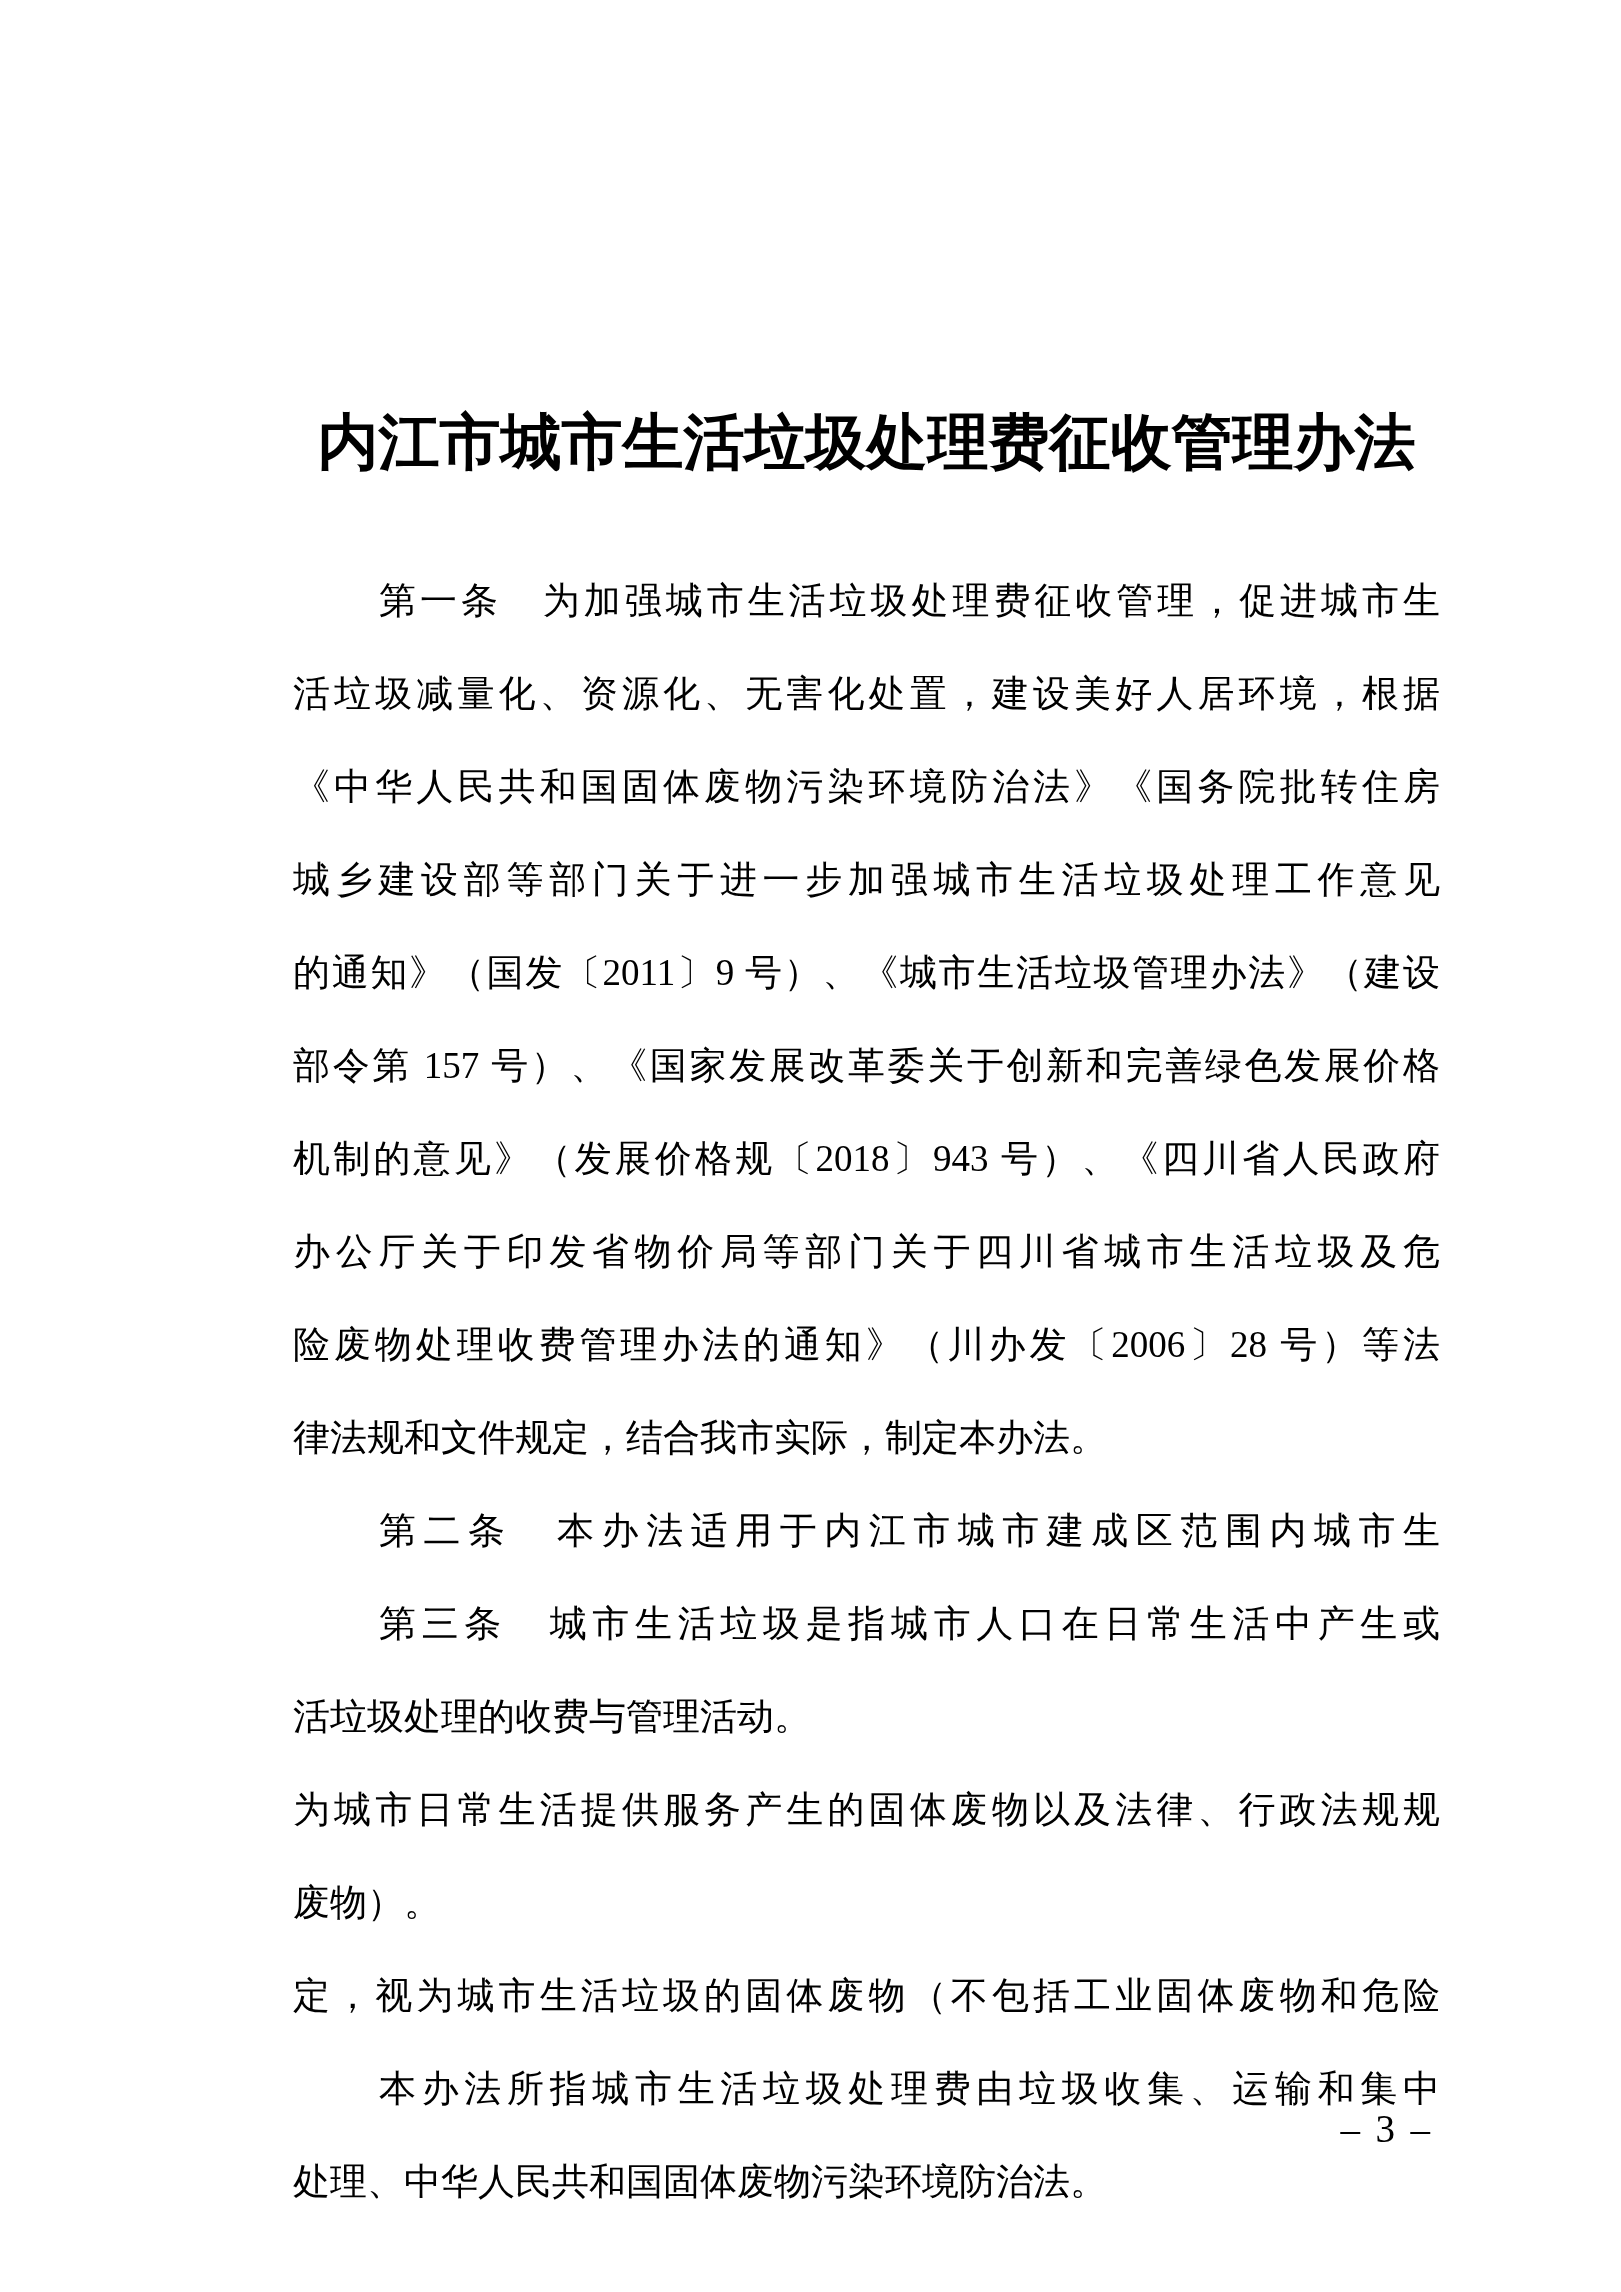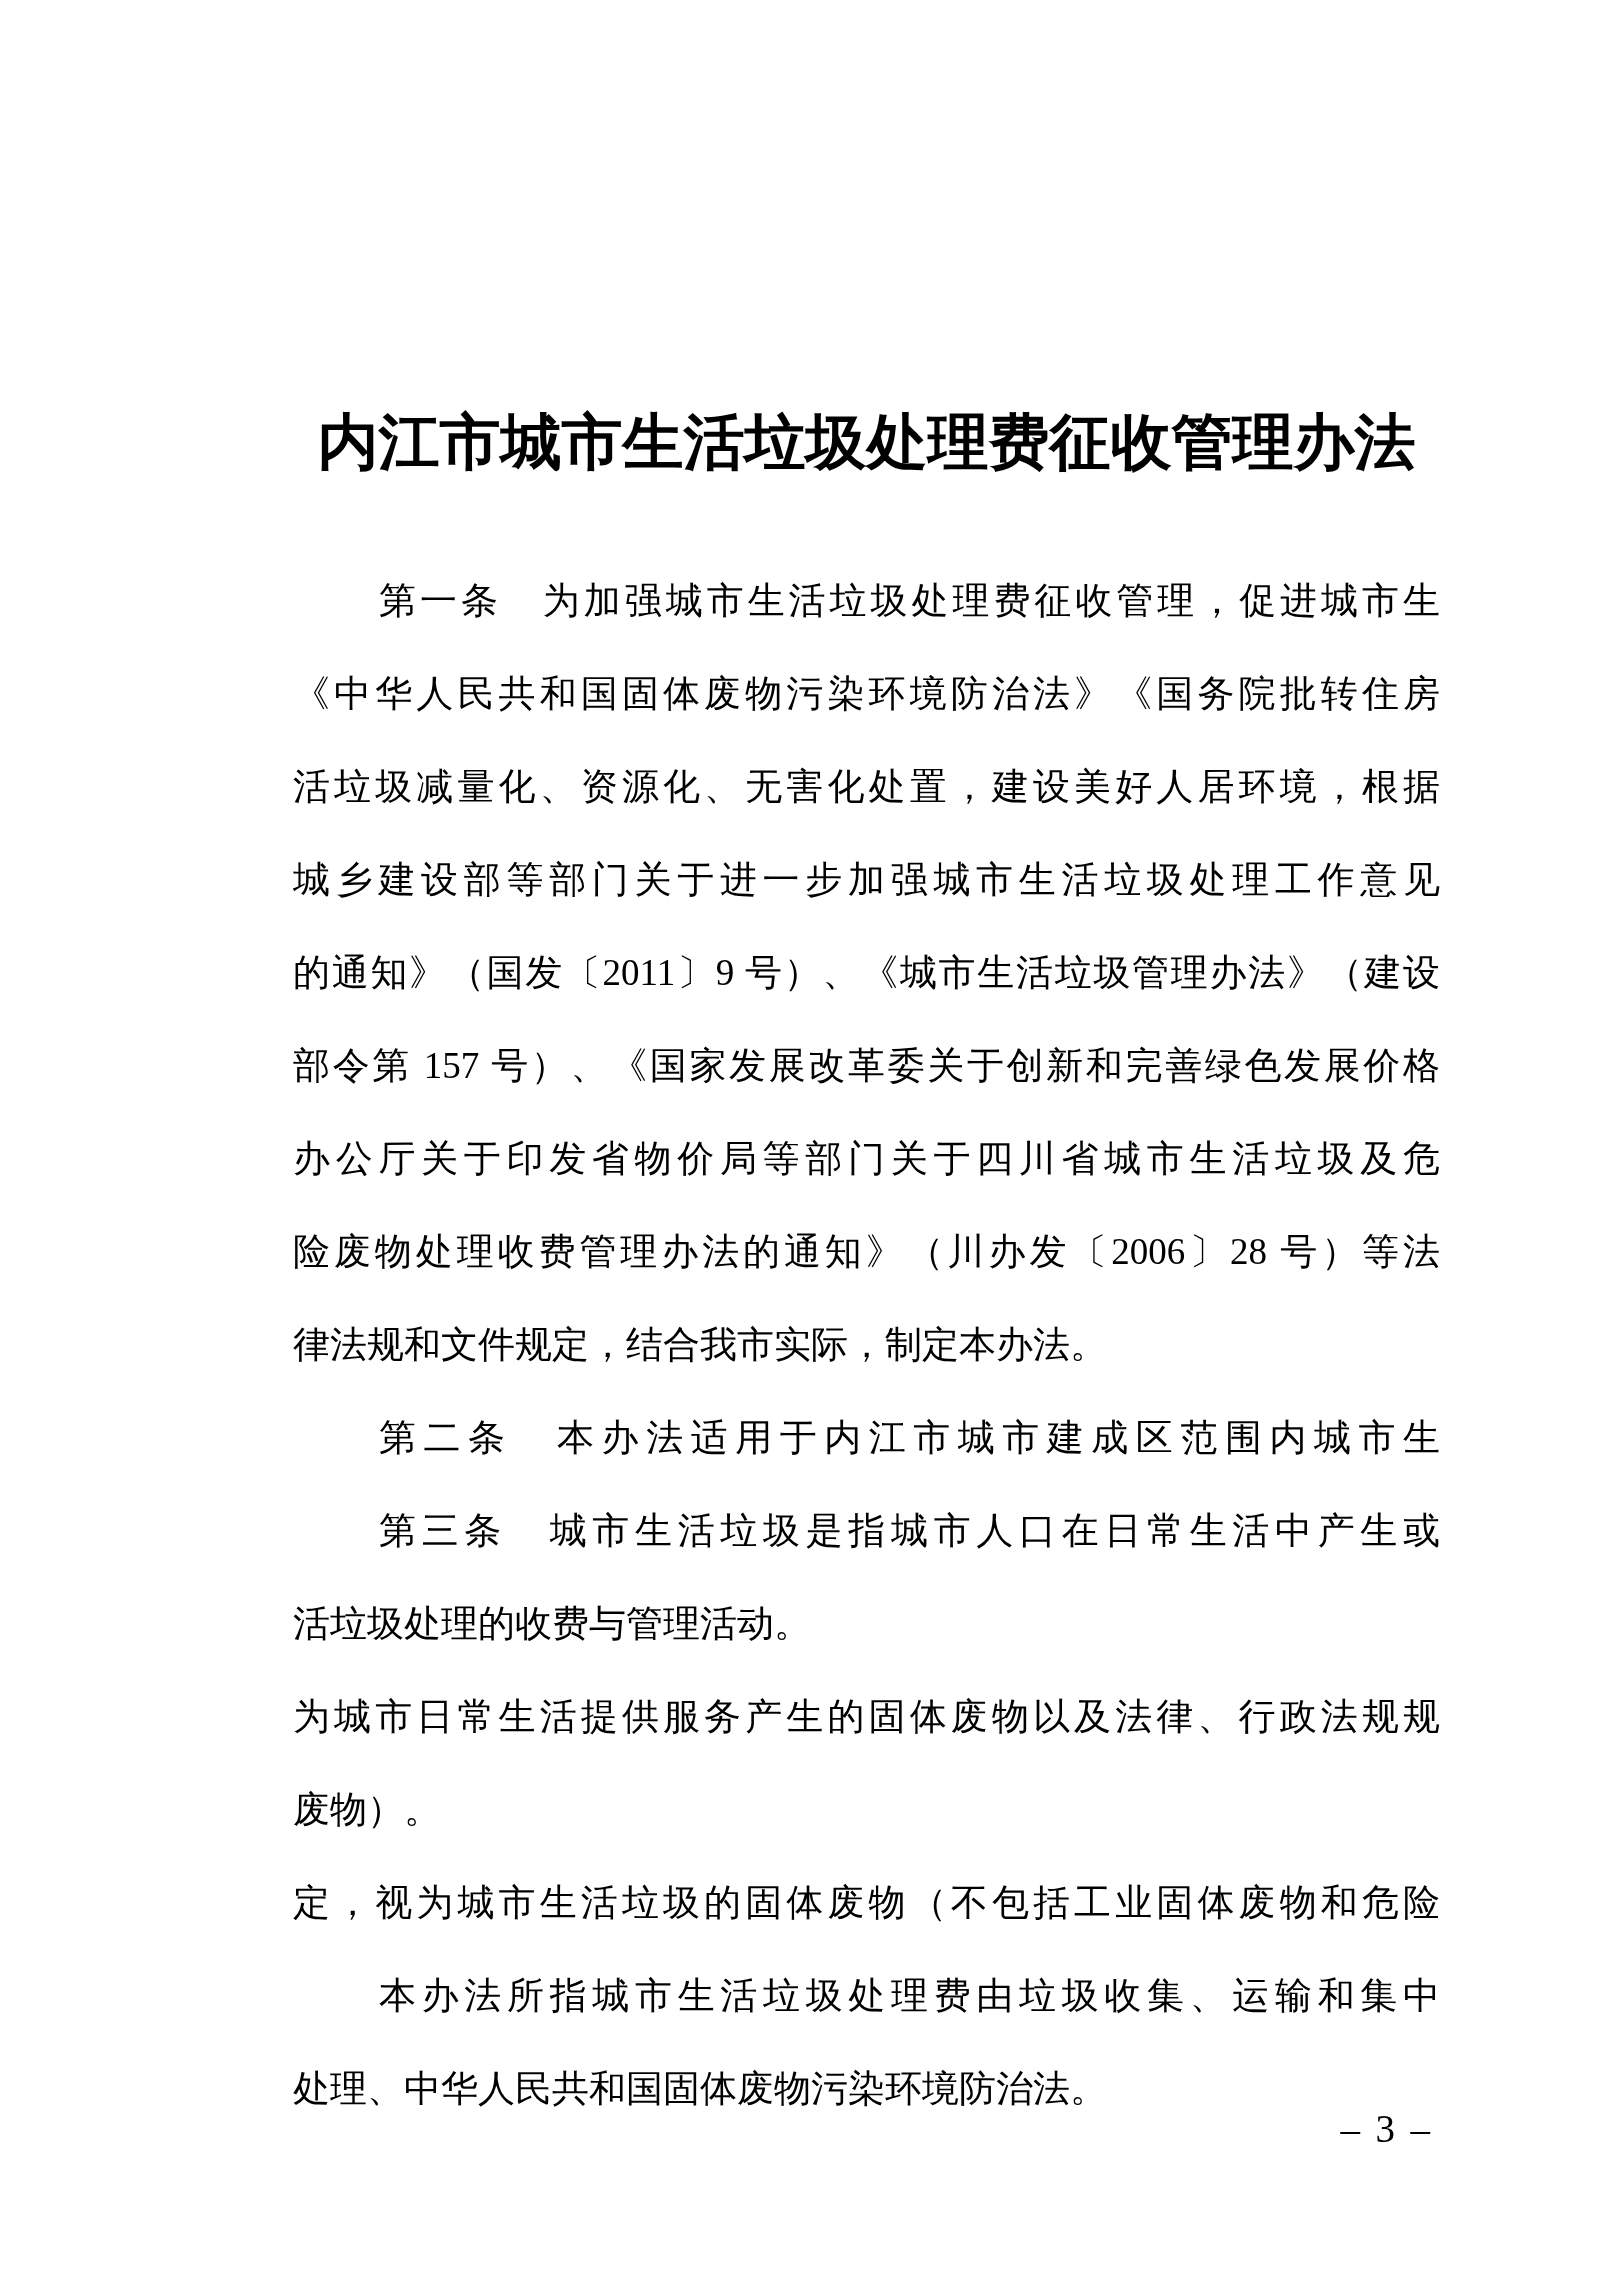--- a/index.html
+++ b/index.html
@@ -53,25 +53,26 @@
 </style>
 </head>
 <body>
 
 <div class="page">
 
   <h1 class="doc-title">内江市城市生活垃圾处理费征收管理办法</h1>
 
   <div class="doc-body">
     <div class="line indent">第一条　为加强城市生活垃圾处理费征收管理，促进城市生</div>
+    <div class="line">活垃圾减量化、资源化、无害化处置，建设美好人居环境，根据</div>
     <div class="line">《中华人民共和国固体废物污染环境防治法》《国务院批转住房</div>
-    <div class="line">活垃圾减量化、资源化、无害化处置，建设美好人居环境，根据</div>
     <div class="line">城乡建设部等部门关于进一步加强城市生活垃圾处理工作意见</div>
     <div class="line">的通知》（国发〔2011〕9 号）、《城市生活垃圾管理办法》（建设</div>
     <div class="line">部令第 157 号）、《国家发展改革委关于创新和完善绿色发展价格</div>
+    <div class="line">机制的意见》（发展价格规〔2018〕943 号）、《四川省人民政府</div>
     <div class="line">办公厅关于印发省物价局等部门关于四川省城市生活垃圾及危</div>
     <div class="line">险废物处理收费管理办法的通知》（川办发〔2006〕28 号）等法</div>
     <div class="line para-end">律法规和文件规定，结合我市实际，制定本办法。</div>
     <div class="line indent">第二条　本办法适用于内江市城市建成区范围内城市生</div>
     <div class="line indent">第三条　城市生活垃圾是指城市人口在日常生活中产生或</div>
     <div class="line para-end">活垃圾处理的收费与管理活动。</div>
     <div class="line">为城市日常生活提供服务产生的固体废物以及法律、行政法规规</div>
     <div class="line para-end">废物）。</div>
     <div class="line">定，视为城市生活垃圾的固体废物（不包括工业固体废物和危险</div>
     <div class="line indent">本办法所指城市生活垃圾处理费由垃圾收集、运输和集中</div>

